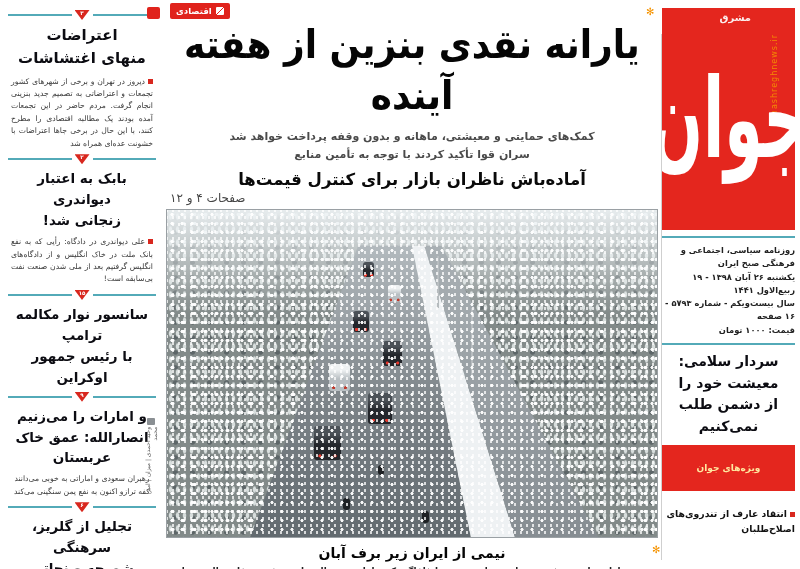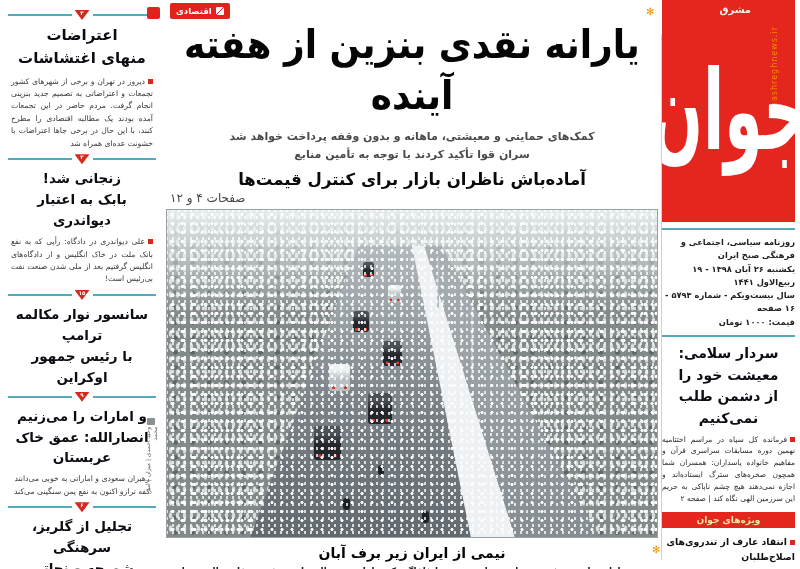--- a/index.html
+++ b/index.html
@@ -60,33 +60,33 @@
   .credit .cam{width:8px;height:7px;background:#8a8f93;border-radius:1px;margin-bottom:2px;}
   .credit .ctext{writing-mode:vertical-rl;transform:rotate(180deg);font-size:6px;color:#666;letter-spacing:.5px;}
 
   .caption{margin-top:7px;text-align:center;}
   .caption-title{font-size:14px;font-weight:bold;color:#050505;letter-spacing:-0.5px;}
   .caption-body{margin-top:3px;font-size:8.8px;font-weight:bold;color:#222;line-height:1.7;}
 
   
   .vline{position:absolute;left:661px;top:34px;height:526px;border-left:1px solid #cfcfcf;}
   .rightcol{position:absolute;right:5px;top:0;width:133px;}
-  .logo-box{position:relative;margin-top:0;height:222px;background:#e4261e;overflow:hidden;}
+  .logo-box{position:relative;margin-top:8px;height:222px;background:#e4261e;overflow:hidden;}
   .logo-word{position:absolute;top:50%;left:50%;transform:translate(-50%,-50%) scale(1.15,2.05);
       color:#fff;font-size:54px;font-weight:bold;white-space:nowrap;}
   .wm-brand{position:absolute;top:4px;right:44px;color:#fff;font-size:10px;font-weight:bold;opacity:.92;}
   .wm-site{position:absolute;top:26px;right:16px;writing-mode:vertical-rl;transform:rotate(180deg);
       font-size:8px;color:#f59300;letter-spacing:1px;opacity:.9;}
   .rule{border-top:2px solid #53aab8;margin:6px 0;}
   .paper-info{font-size:8.3px;font-weight:bold;color:#222;text-align:right;line-height:1.6;}
   .salami-title{font-size:14px;font-weight:bold;text-align:center;line-height:1.55;color:#0c0c12;margin:6px 0 4px;letter-spacing:-0.3px;}
   .salami-body{font-size:7.5px;text-align:justify;line-height:1.58;color:#2c2c2c;}
-  .bar{font-size:9px;font-weight:bold;text-align:center;padding:3px 0;margin-top:7px;}
+  .bar{font-size:9px;font-weight:bold;text-align:center;padding:18px 0;margin-top:7px;}
   .bar-red{background:#e4261e;color:#ffe9a0;}
-  .special-item{font-size:9.3px;font-weight:bold;color:#111;line-height:1.7;margin-top:6px;}
+  .special-item{font-size:9.3px;font-weight:bold;color:#111;line-height:1.7;margin-top:15px;}
   .flower{position:absolute;color:#f59300;font-size:10px;}
 </style>
 </head>
 <body>
 
 <div class="page">
 
   <aside class="sidebar">
 
     <div class="divider">
@@ -99,24 +99,24 @@
       <div>منهای اغتشاشات</div>
     </div>
     <div class="art-body"><span class="sq"></span><span>دیروز در تهران و برخی از شهرهای کشور تجمعات و اعتراضاتی به تصمیم جدید بنزینی انجام گرفت. مردم حاضر در این تجمعات آمده بودند یک مطالبه اقتصادی را مطرح کنند، با این حال در برخی جاها اعتراضات با خشونت عده‌ای همراه شد</span></div>
 
     <div class="divider">
       <span class="dline"></span>
       <span class="tri">۲</span>
       <span class="dline"></span>
     </div>
     <div class="art-title">
+      <div>بابک به اعتبار دیواندری</div>
       <div>زنجانی شد!</div>
-      <div>بابک به اعتبار دیواندری</div>
-    </div>
-    <div class="art-body"><span class="sq"></span><span>علی دیواندری در دادگاه: رأیی که به نفع بانک ملت در خاک انگلیس و از دادگاه‌های انگلیس گرفتیم بعد از ملی شدن صنعت نفت بی‌رئیس است!</span></div>
+    </div>
+    <div class="art-body"><span class="sq"></span><span>علی دیواندری در دادگاه: رأیی که به نفع بانک ملت در خاک انگلیس و از دادگاه‌های انگلیس گرفتیم بعد از ملی شدن صنعت نفت بی‌سابقه است!</span></div>
 
     <div class="divider">
       <span class="dline"></span>
       <span class="tri">۱۵</span>
       <span class="dline"></span>
     </div>
     <div class="art-title">
       <div>سانسور نوار مکالمه ترامپ</div>
       <div>با رئیس جمهور اوکراین</div>
     </div>
@@ -210,20 +210,19 @@
       <div>یکشنبه ۲۶ آبان ۱۳۹۸ - ۱۹ ربیع‌الاول ۱۴۴۱</div>
       <div>سال بیست‌ویکم - شماره ۵۷۹۳ - ۱۶ صفحه</div>
       <div>قیمت: ۱۰۰۰ تومان</div>
     </div>
     <div class="rule"></div>
 
     <div class="salami-title">
       <div>سردار سلامی: معیشت خود را</div>
       <div>از دشمن طلب نمی‌کنیم</div>
     </div>
-    <div class="salami-body"><span class="sq"></span><span>فرمانده کل سپاه در مراسم اختتامیه نهمین دوره مسابقات سراسری قرآن و مفاهیم خانواده پاسداران: همسران شما همچون صخره‌های سترگ ایستاده‌اند و اجازه نمی‌دهند هیچ چشم ناپاکی به حریم این سرزمین الهی نگاه کند | صفحه ۲</span></div>
 
     <div class="bar bar-red">ویژه‌های جوان</div>
     <div class="special-item"><span class="sq"></span><span>انتقاد عارف از تندروی‌های اصلاح‌طلبان</span></div>
 
   </section>
 
 </div>
 
 </body></html>

